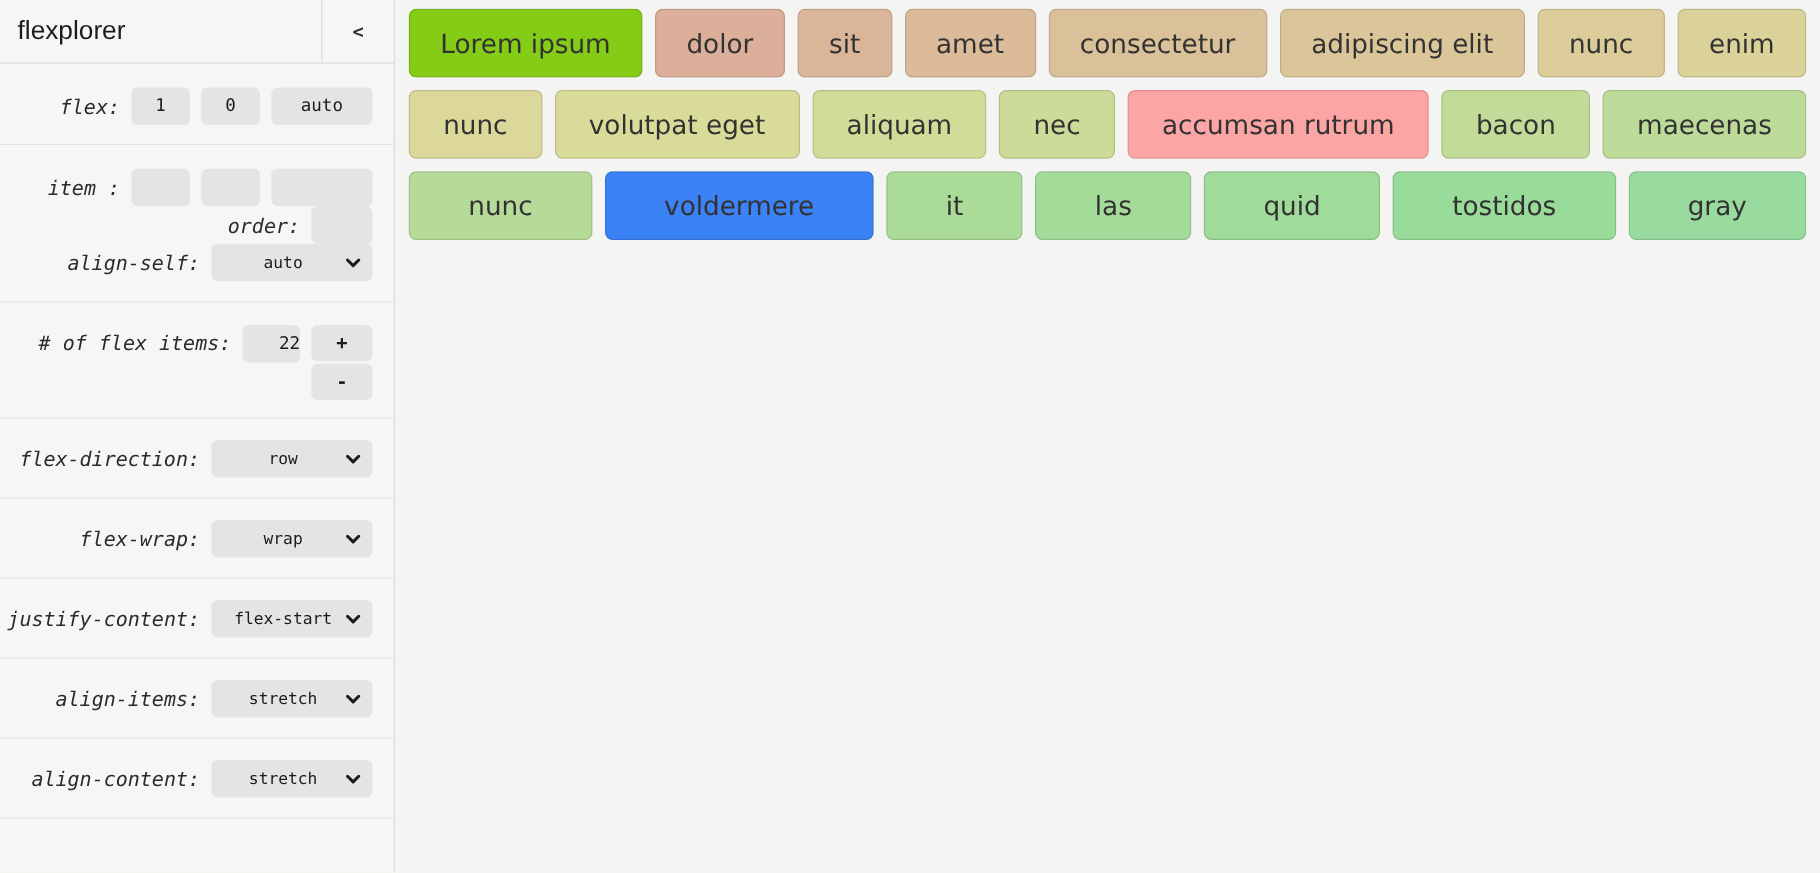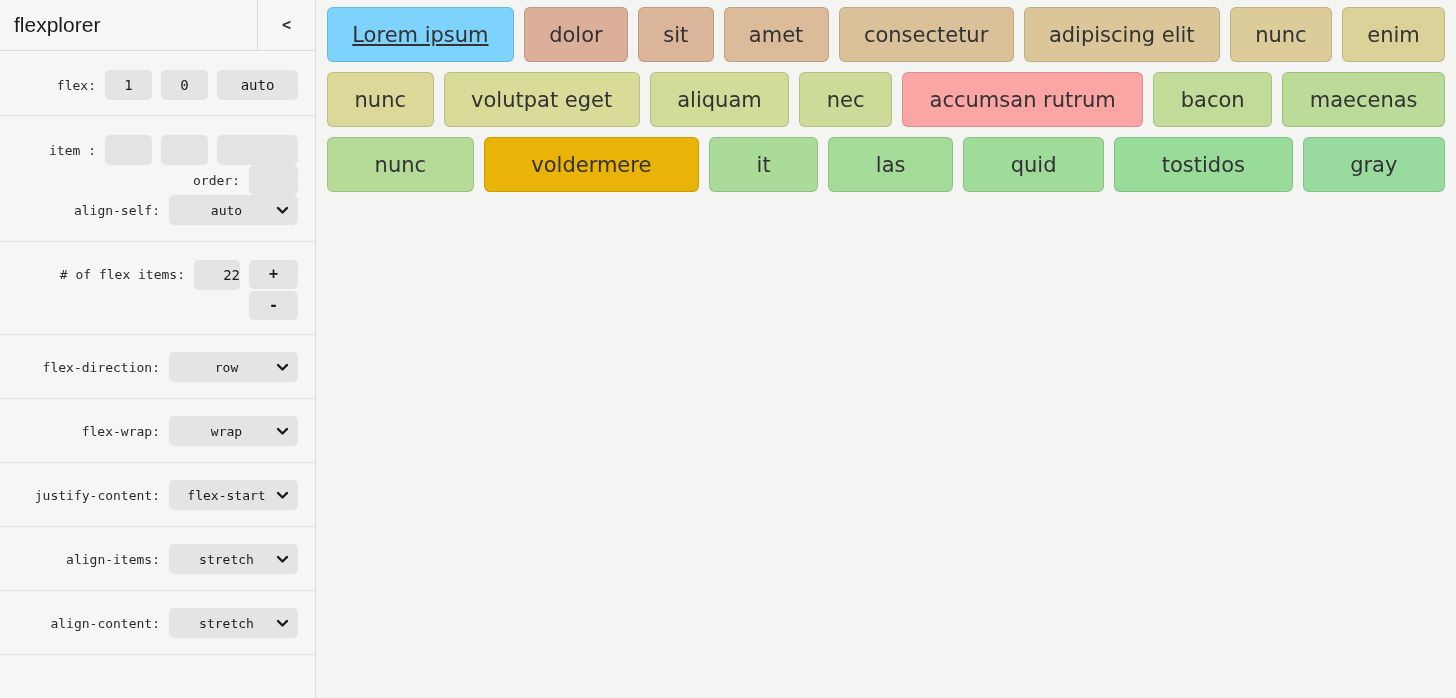--- a/index.html
+++ b/index.html
@@ -41,21 +41,21 @@
   }
   .sec-flex   { padding: 19px 17px 15px 0; }
   .sec-items  { padding: 19px 17px 16px 0; }
   .sec-count  { padding: 18px 17px 14px 0; }
   .row {
     display: flex; align-items: center; justify-content: flex-end;
     gap: 9px;
   }
   .row + .row { margin-top: 0; }
   .lbl {
-    font-size: 13px; color: #2b2b2b; white-space: pre;
+    font-size: 16px; color: #2b2b2b; white-space: pre; font-style: italic;
   }
   .ctl {
     background: #e4e4e3; border: none; border-radius: 5px;
     height: 30px; padding: 0;
     font-family: "DejaVu Sans Mono", monospace;
     font-size: 14px; color: #1a1a1a; text-align: center;
   }
   .w47 { width: 47px; }
   .w81 { width: 81px; }
   .w49 { width: 49px; }
@@ -204,41 +204,41 @@
               <path d="M2 2 L6.5 6.5 L11 2" fill="none" stroke="#1a1a1a" stroke-width="2.4" stroke-linecap="round" stroke-linejoin="round"></path>
             </svg>
         </div>
       </div>
     </section>
 
   </aside>
 
   <main class="stage">
       <div class="flex-line">
-        <div class="flex-item" style="background: #7dd3fc; text-decoration: underline;">Lorem ipsum</div>
+        <div class="flex-item" style="background: #84cc16;">Lorem ipsum</div>
         <div class="flex-item" style="background: rgb(219, 175, 153);">dolor</div>
         <div class="flex-item" style="background: rgb(219, 181, 153);">sit</div>
         <div class="flex-item" style="background: rgb(219, 187, 153);">amet</div>
         <div class="flex-item" style="background: rgb(219, 193, 153);">consectetur</div>
         <div class="flex-item" style="background: rgb(219, 198, 153);">adipiscing elit</div>
         <div class="flex-item" style="background: rgb(219, 204, 153);">nunc</div>
         <div class="flex-item" style="background: rgb(219, 210, 153);">enim</div>
       </div>
       <div class="flex-line">
         <div class="flex-item" style="background: rgb(219, 216, 153);">nunc</div>
         <div class="flex-item" style="background: rgb(217, 219, 153);">volutpat eget</div>
         <div class="flex-item" style="background: rgb(211, 219, 153);">aliquam</div>
         <div class="flex-item" style="background: rgb(205, 219, 153);">nec</div>
         <div class="flex-item" style="background: #fca5a5;">accumsan rutrum</div>
         <div class="flex-item" style="background: rgb(194, 219, 153);">bacon</div>
         <div class="flex-item" style="background: rgb(188, 219, 153);">maecenas</div>
       </div>
       <div class="flex-line">
         <div class="flex-item" style="background: rgb(182, 219, 153);">nunc</div>
-        <div class="flex-item" style="background: #eab308;">voldermere</div>
+        <div class="flex-item" style="background: #3b82f6;">voldermere</div>
         <div class="flex-item" style="background: rgb(171, 219, 153);">it</div>
         <div class="flex-item" style="background: rgb(165, 219, 153);">las</div>
         <div class="flex-item" style="background: rgb(159, 219, 153);">quid</div>
         <div class="flex-item" style="background: rgb(153, 219, 153);">tostidos</div>
         <div class="flex-item" style="background: rgb(153, 219, 159);">gray</div>
       </div>
     </main>
 
 </div>
 

